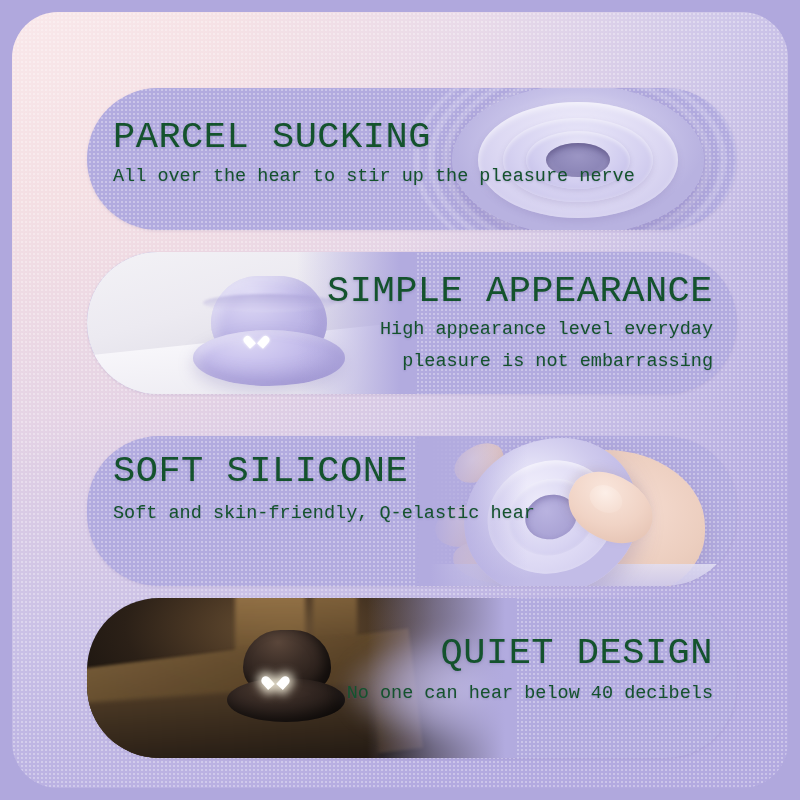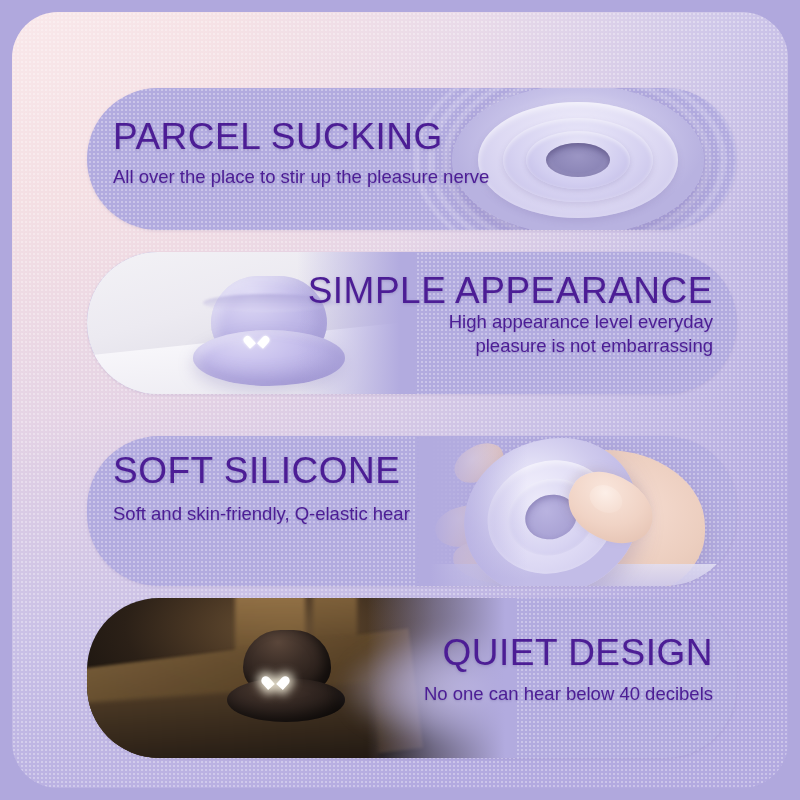--- a/index.html
+++ b/index.html
@@ -48,38 +48,38 @@
     overflow:hidden;
     background:#b2abdf;
     box-shadow:0 1px 3px rgba(120,105,160,.18);
   }
   #panel-1 { top:76px;  height:142px; }
   #panel-2 { top:240px; height:142px; }
   #panel-3 { top:424px; height:150px; }
   #panel-4 { top:586px; height:160px; }
 
   
-  .txt { position:absolute; z-index:6; color:#4c1d95; }
+  .txt { position:absolute; z-index:6; color:#14532d;font-family:Liberation Mono, monospace; }
   .title {
     font-size:37px; font-weight:400; letter-spacing:.5px;
     line-height:1.04; white-space:nowrap;
     text-shadow:0 1px 3px rgba(90,75,140,.30);
   }
   .sub {
     font-size:18.5px; font-weight:400; line-height:1.28;
     white-space:nowrap;
     text-shadow:0 1px 2px rgba(90,75,140,.28);
   }
   .txt-left  { left:26px; text-align:left; }
   .txt-right { right:24px; text-align:right; }
 
   #p1-text { top:30px; }
   #p1-text .sub { margin-top:9px; }
   #p2-text { top:20px; }
-  #p2-text .sub { margin-top:0; }
+  #p2-text .sub { margin-top:8px; }
   #p3-text { top:16px; }
   #p3-text .sub { margin-top:12px; }
   #p4-text { top:36px; }
   #p4-text .sub { margin-top:10px; }
 
   
   #art-1 {
     position:absolute; right:-6px; top:-38px;
     width:330px; height:220px; z-index:2;
   }
@@ -301,21 +301,21 @@
       <div id="art-1">
         <div class="ripple-halo"></div>
         <div class="disc"></div>
         <div class="ring r1"></div>
         <div class="ring r2"></div>
         <div class="ring r3"></div>
         <div class="ring hole"></div>
       </div>
       <div class="txt txt-left" id="p1-text">
         <div class="title">PARCEL SUCKING</div>
-        <div class="sub">All over the place to stir up the pleasure nerve</div>
+        <div class="sub">All over the hear to stir up the pleasure nerve</div>
       </div>
     </div>
 
     <div class="panel" id="panel-2">
       <div id="art-2">
         <div class="scene-light"></div>
         <div class="dome-wrap">
           <div class="dome"></div>
           <div class="base"></div>
           <div class="base-lip"></div>

